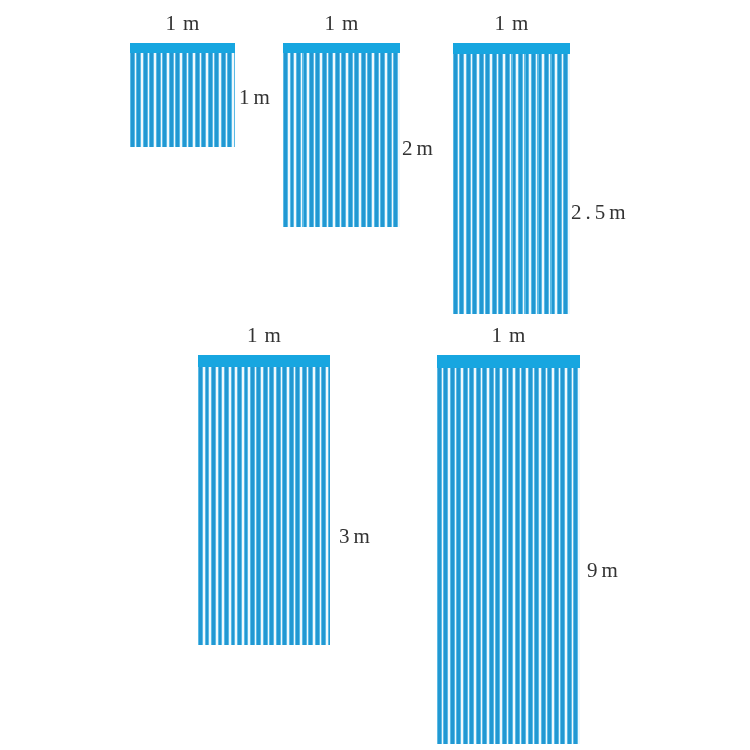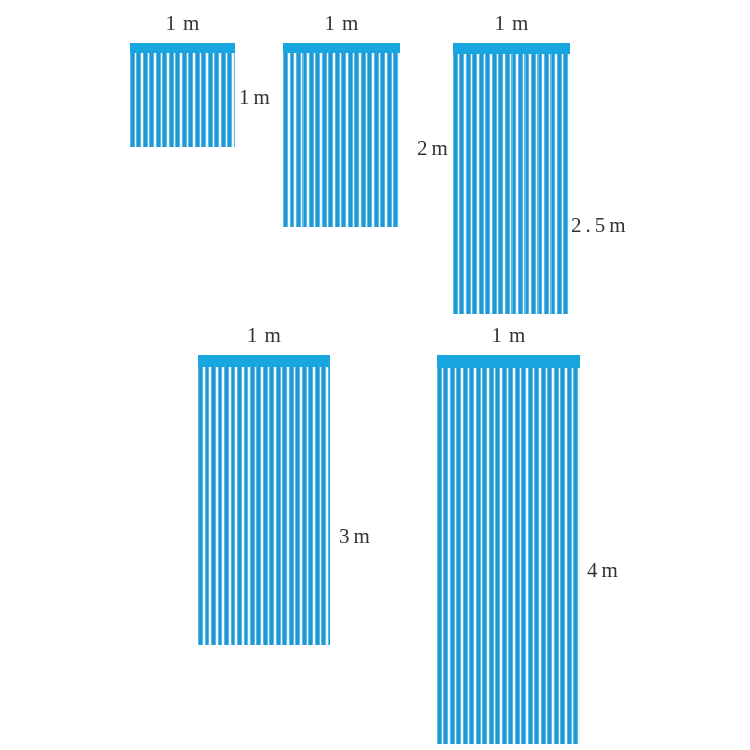--- a/index.html
+++ b/index.html
@@ -68,33 +68,33 @@
 <div class="curtain" style="left: 130px; top: 43px; width: 105px; height: 104px;">
       <div class="width-label">1m</div>
       <div class="bar" style="height: 10px;"></div>
       <div class="strands" style="top: 10px; height: 94px;"></div>
       <div class="height-label" style="left: 109px; top: 40px;">1m</div>
     </div>
     <div class="curtain" style="left: 283px; top: 43px; width: 117px; height: 184px;">
       <div class="width-label">1m</div>
       <div class="bar" style="height: 10px;"></div>
       <div class="strands" style="top: 10px; height: 174px;"></div>
-      <div class="height-label" style="left: 134px; top: 91px;">2m</div>
+      <div class="height-label" style="left: 119px; top: 91px;">2m</div>
     </div>
     <div class="curtain" style="left: 453px; top: 43px; width: 117px; height: 271px;">
       <div class="width-label">1m</div>
       <div class="bar" style="height: 11px;"></div>
       <div class="strands" style="top: 11px; height: 260px;"></div>
-      <div class="height-label" style="left: 118px; top: 168px;">2.5m</div>
+      <div class="height-label" style="left: 118px; top: 155px;">2.5m</div>
     </div>
     <div class="curtain" style="left: 198px; top: 355px; width: 132px; height: 290px;">
       <div class="width-label">1m</div>
       <div class="bar" style="height: 12px;"></div>
       <div class="strands" style="top: 12px; height: 278px;"></div>
       <div class="height-label" style="left: 141px; top: 131px; margin-top: 36px;">3m</div>
     </div>
     <div class="curtain" style="left: 437px; top: 355px; width: 143px; height: 389px;">
       <div class="width-label">1m</div>
       <div class="bar" style="height: 13px;"></div>
       <div class="strands" style="top: 13px; height: 376px;"></div>
-      <div class="height-label" style="left: 150px; top: 201px;">4m</div>
+      <div class="height-label" style="left: 150px; top: 201px;">9m</div>
     </div>
   </div>
 
 </body></html>

